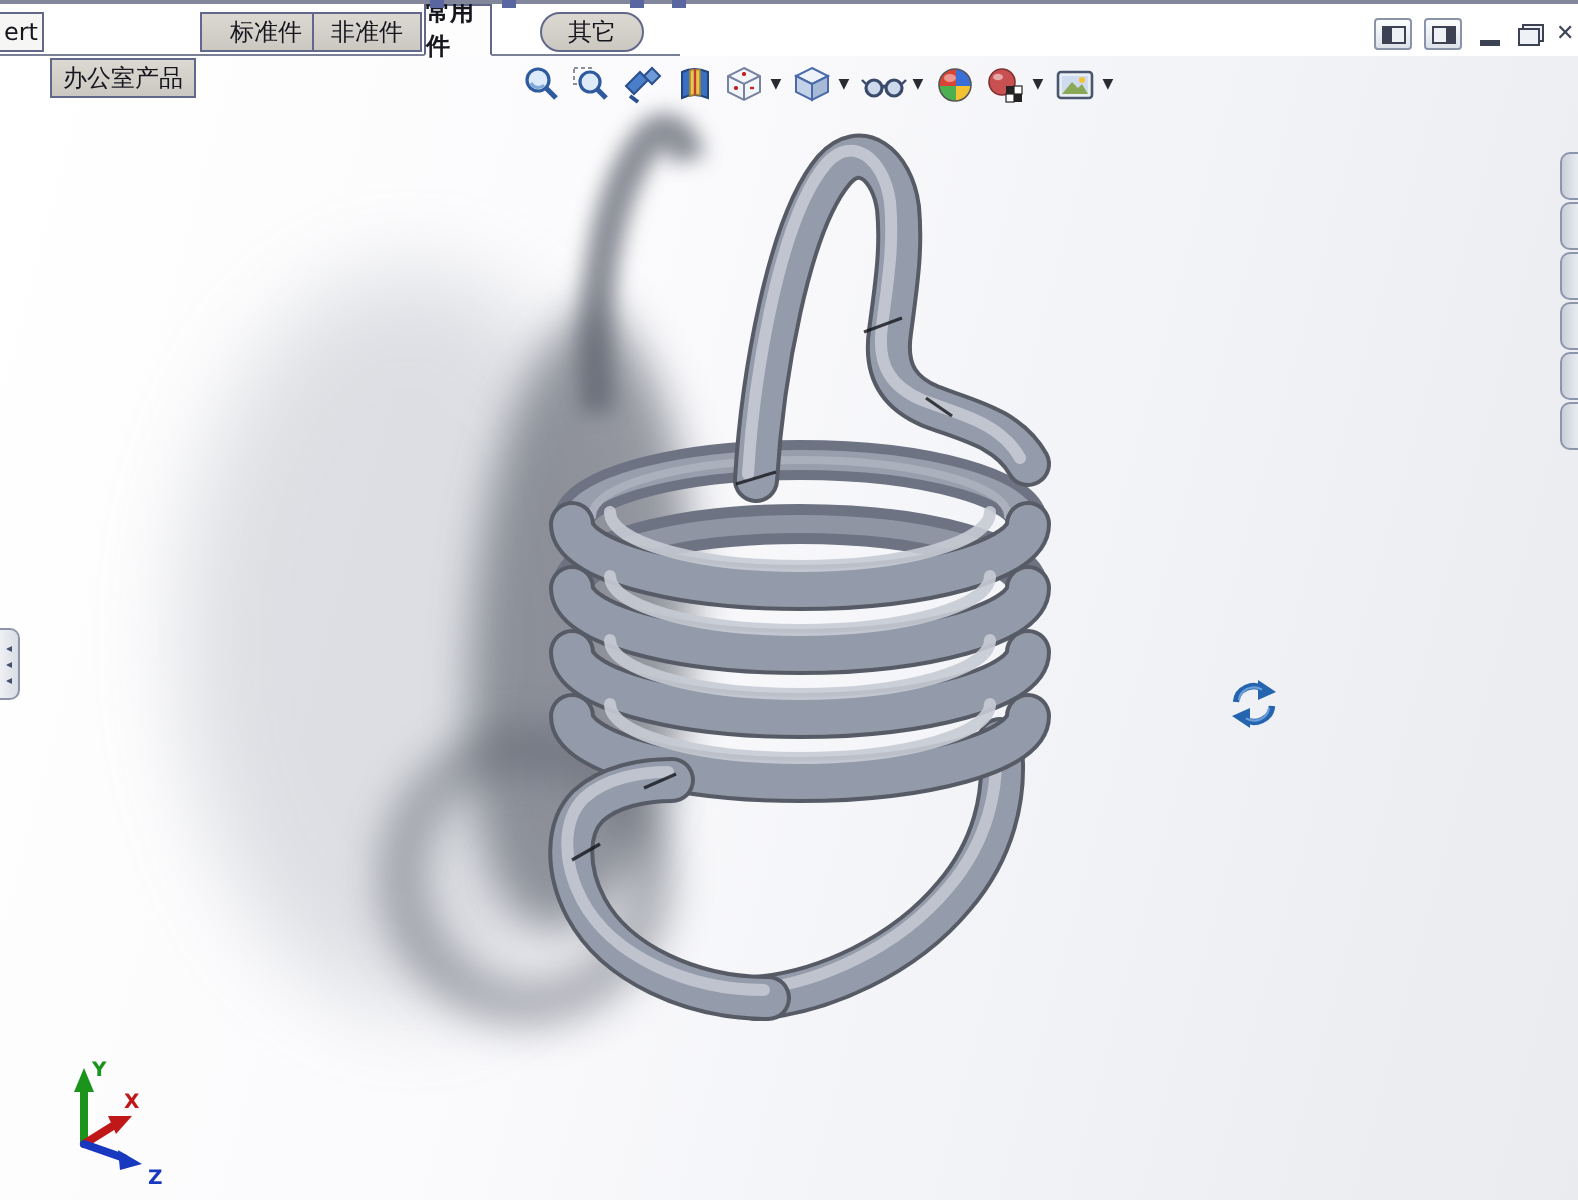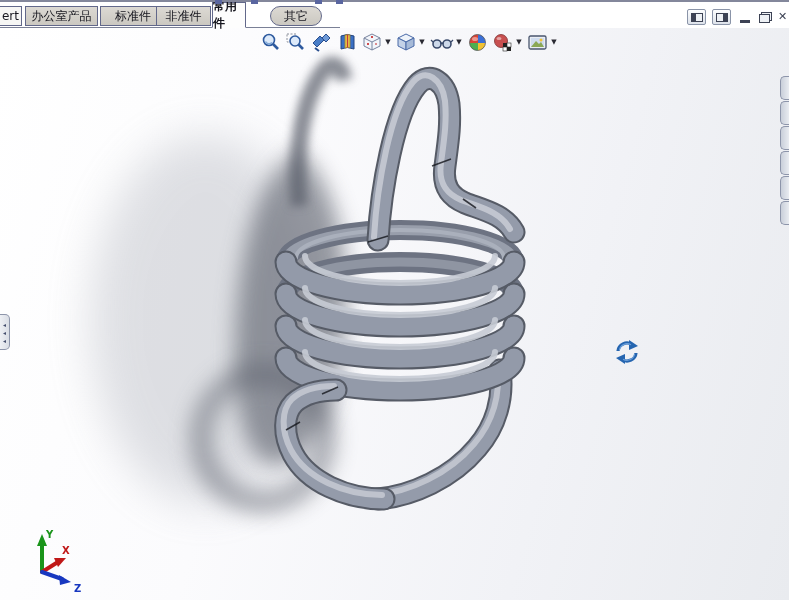--- a/index.html
+++ b/index.html
@@ -62,21 +62,21 @@
   <div class="toptick" style="left:215px;"></div>
   <div class="toptick" style="left:251px;"></div>
   <div class="toptick" style="left:315px;"></div>
   <div class="toptick" style="left:336px;"></div>
 
   <div class="tabbar">
     <div class="rowline"></div>
     <div class="tab partial" style="left:0;width:22px;">
       <span>ert</span>
     </div>
-    <div class="tab" style="left:25px;width:73px;">
+    <div class="tab" style="left:25px;width:73px;margin-top:23px;">
       <span>办公室产品</span>
     </div>
     <div class="tab" style="left:100px;width:66px;">
       <span>标准件</span>
     </div>
     <div class="tab" style="left:156px;width:55px;">
       <span>非准件</span>
     </div>
     <div class="tab active" style="left:212px;width:34px;justify-content:center;">
       <span>常用件</span>

